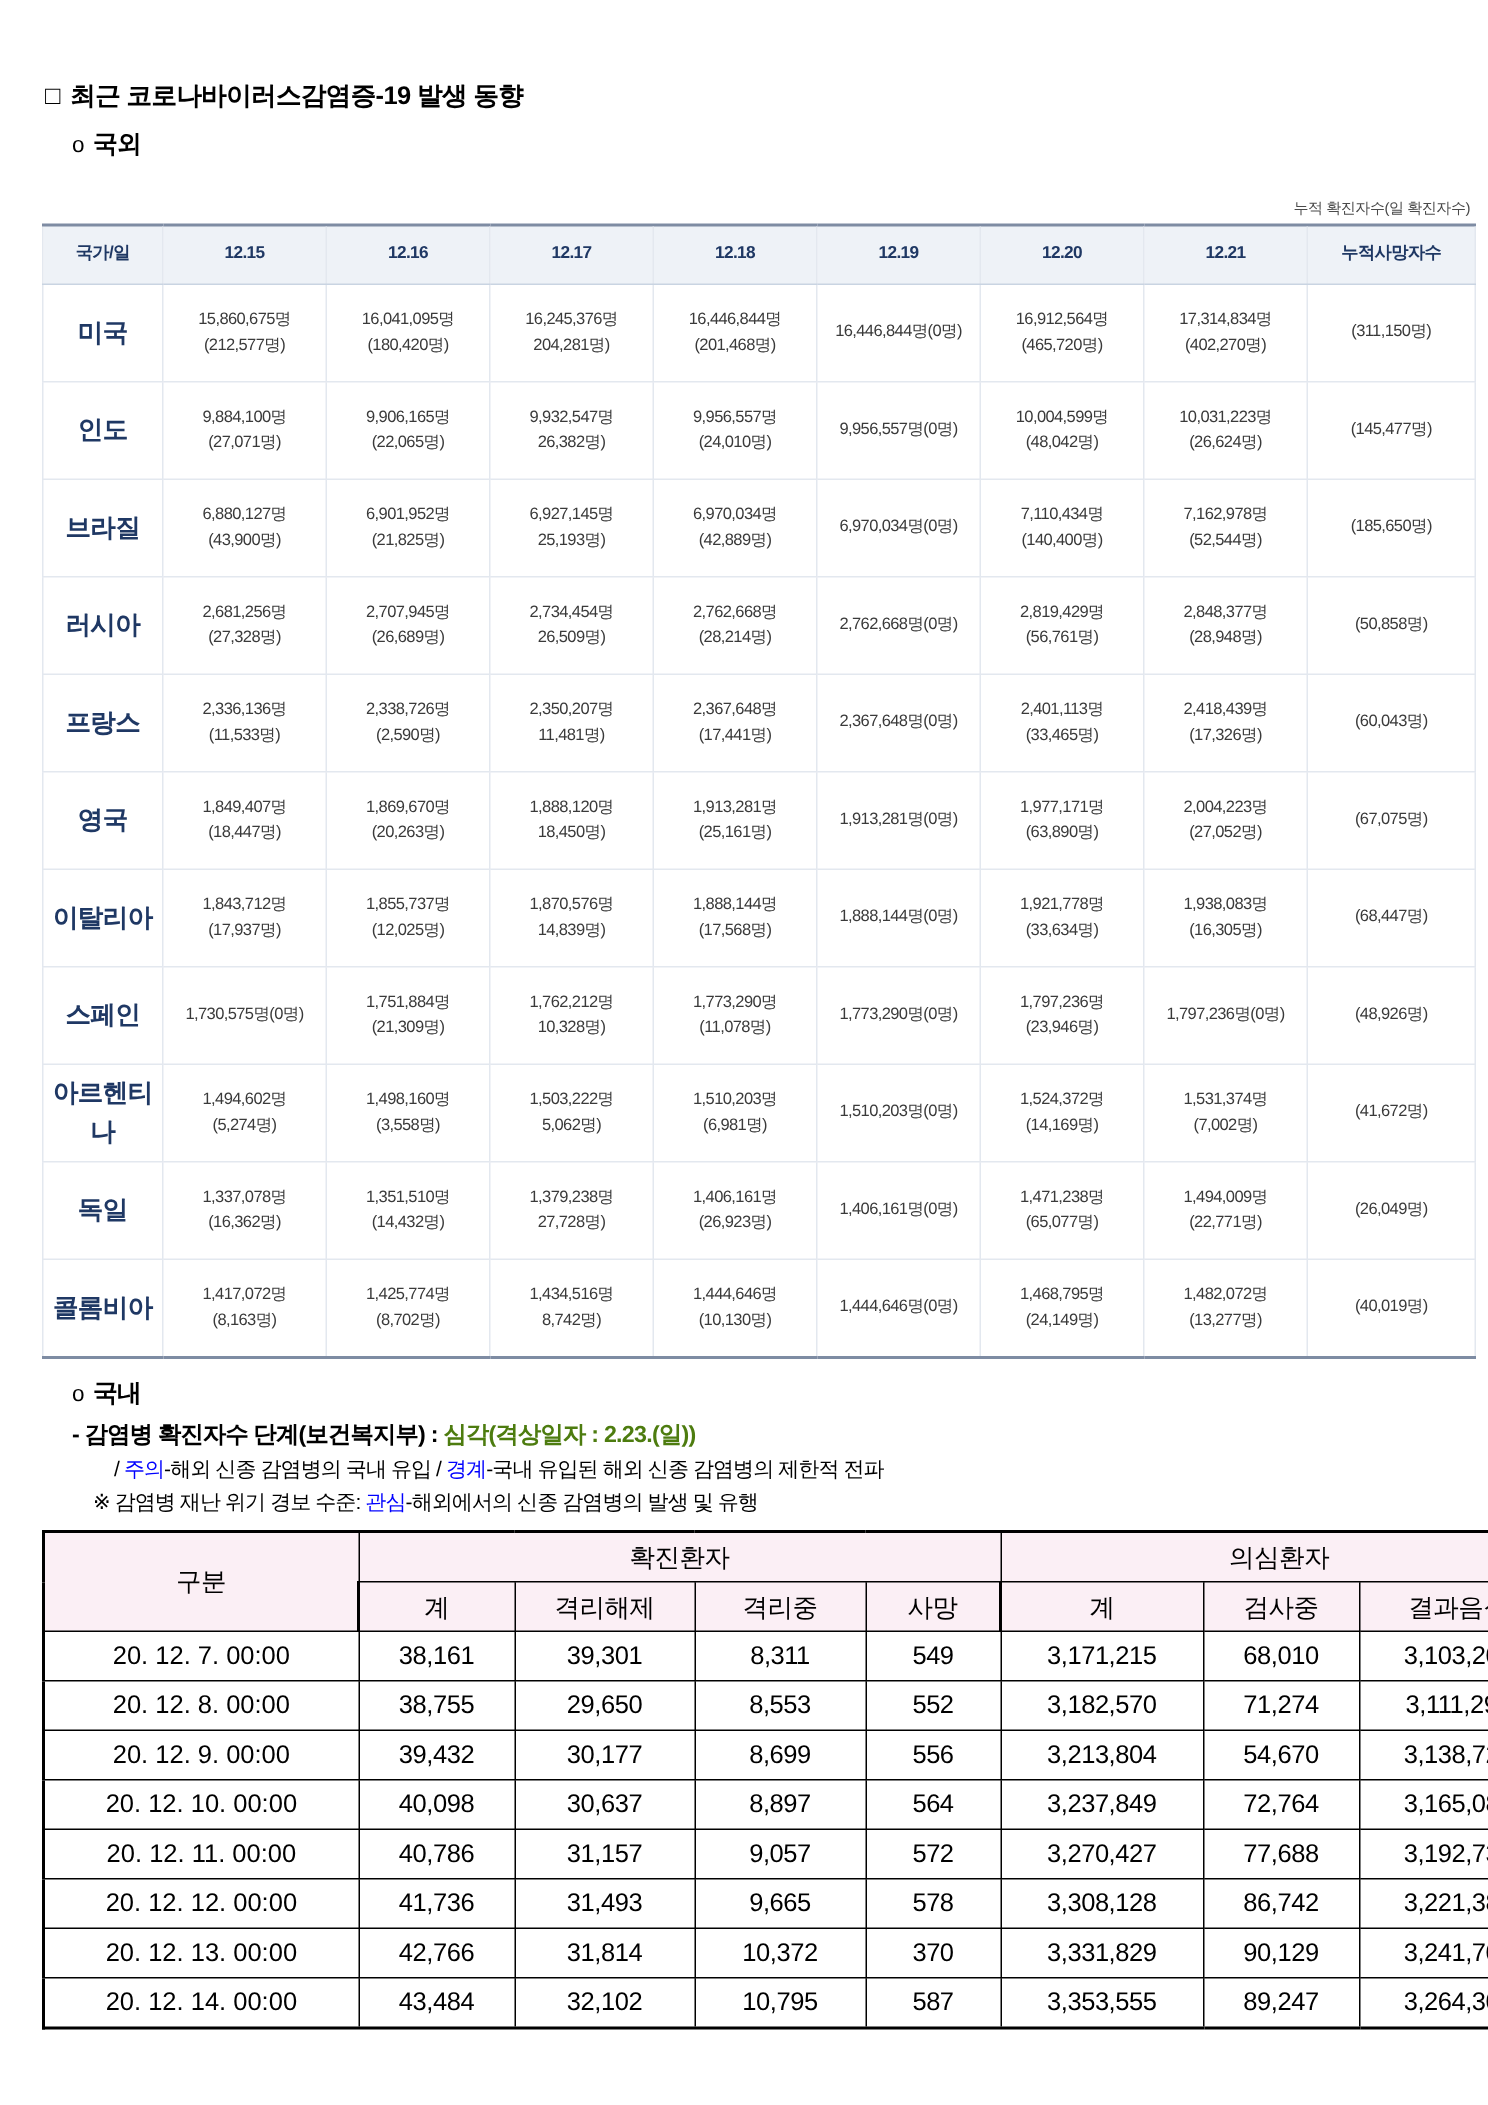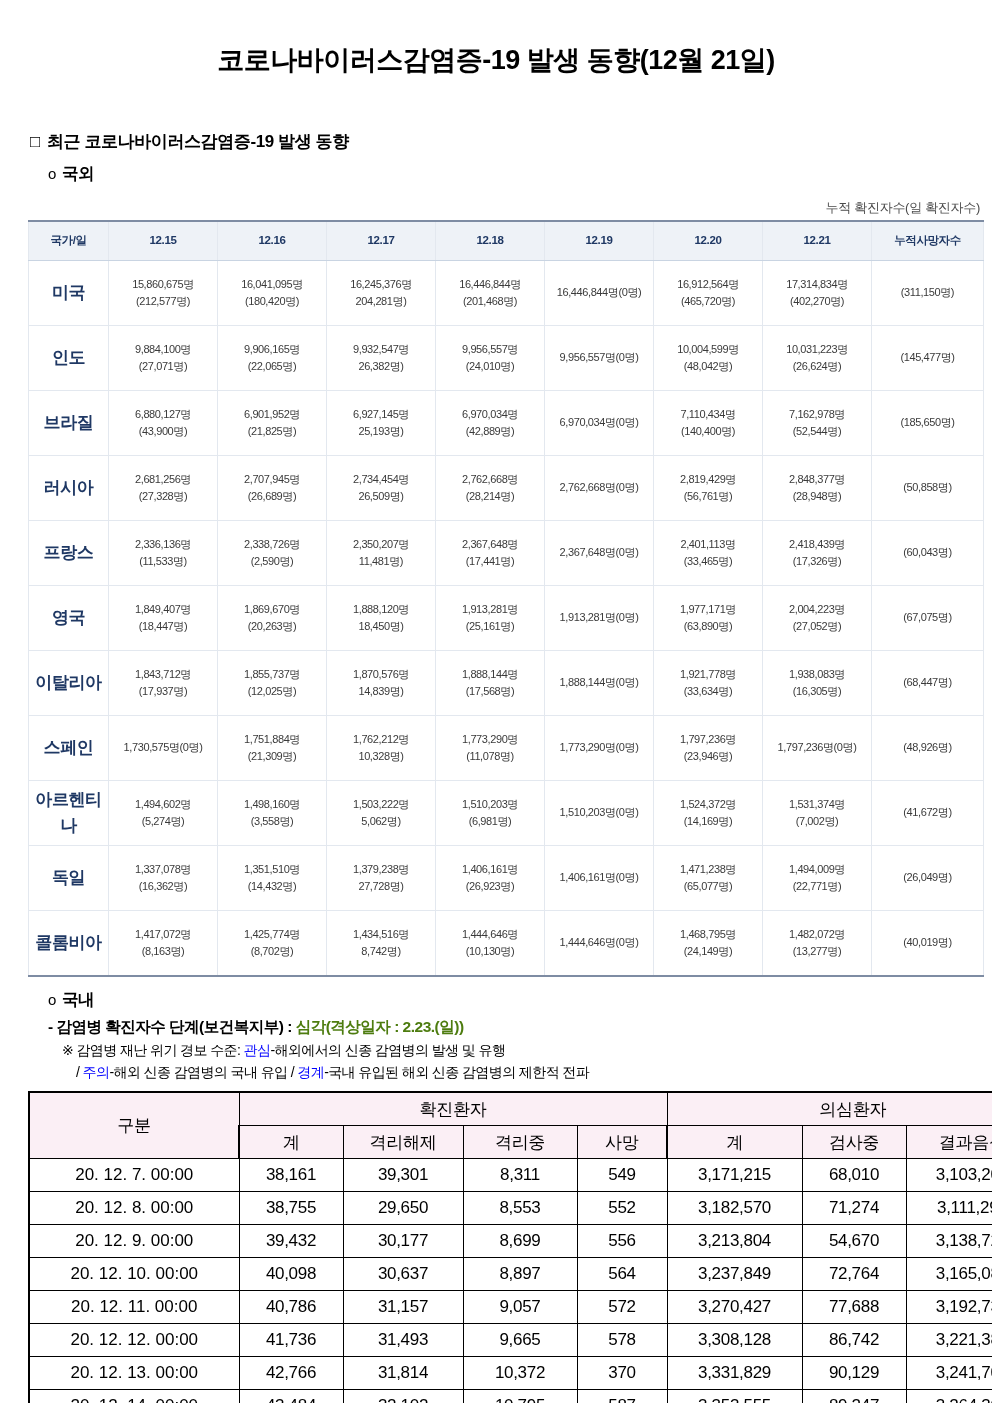--- a/index.html
+++ b/index.html
@@ -46,23 +46,23 @@
   }
   .sec-circle .bullet{
     margin-right:6px;
     font-weight:normal;
     font-size:15px;
   }
 
   
   .tbl-note{
     text-align:right;
-    font-size:13px;
+    font-size:10px;
     color:#4a4a4a;
-    margin:14px 12px 3px 0;
+    margin:25px 12px 3px 0;
     letter-spacing:-0.3px;
   }
   .wrap-intl{margin:0 10px 0 28px;}
   table.intl{
     border-collapse:collapse;
     width:955px;
     table-layout:fixed;
     font-size:11px;
   }
   table.intl th,table.intl td{
@@ -151,21 +151,20 @@
   .d4{width:90px;}
   .d5{width:135px;}
   .d6{width:104px;}
   .d7{width:133px;}
 </style>
 </head>
 <body>
 
 <div class="page">
 
-  <div class="doc-title">코로나바이러스감염증-19 발생 동향(12월 21일)</div>
 
   <div class="sec-square">
     <span class="bullet">□</span><span>최근 코로나바이러스감염증-19 발생 동향</span>
   </div>
 
   <div class="sec-circle">
     <span class="bullet">o</span><span>국외</span>
   </div>
 
   <div class="tbl-note">누적 확진자수(일 확진자수)</div>
@@ -541,26 +540,26 @@
   </div>
 
   <div class="sec-circle" style="margin-top:12px;">
     <span class="bullet">o</span><span>국내</span>
   </div>
 
   <div class="dom-line">
     <span>- 감염병 확진자수 단계(보건복지부) : </span><span class="red">심각(격상일자 : 2.23.(일))</span>
   </div>
 
+  <div class="note ind">
+    <span>/ </span><span class="blue">주의</span><span>-해외 신종 감염병의 국내 유입 </span><span>/ </span><span class="blue">경계</span><span>-국내 유입된 해외 신종 감염병의 제한적 전파</span>
+  </div>
+
   <div class="note">
     <span>※ 감염병 재난 위기 경보 수준: </span><span class="blue">관심</span><span>-해외에서의 신종 감염병의 발생 및 유행</span>
-  </div>
-
-  <div class="note ind">
-    <span>/ </span><span class="blue">주의</span><span>-해외 신종 감염병의 국내 유입 </span><span>/ </span><span class="blue">경계</span><span>-국내 유입된 해외 신종 감염병의 제한적 전파</span>
   </div>
 
 
   <div class="wrap-dom">
     <table class="dom">
       <colgroup>
         <col class="d0">
           <col class="d1">
           <col class="d2">
           <col class="d3">

